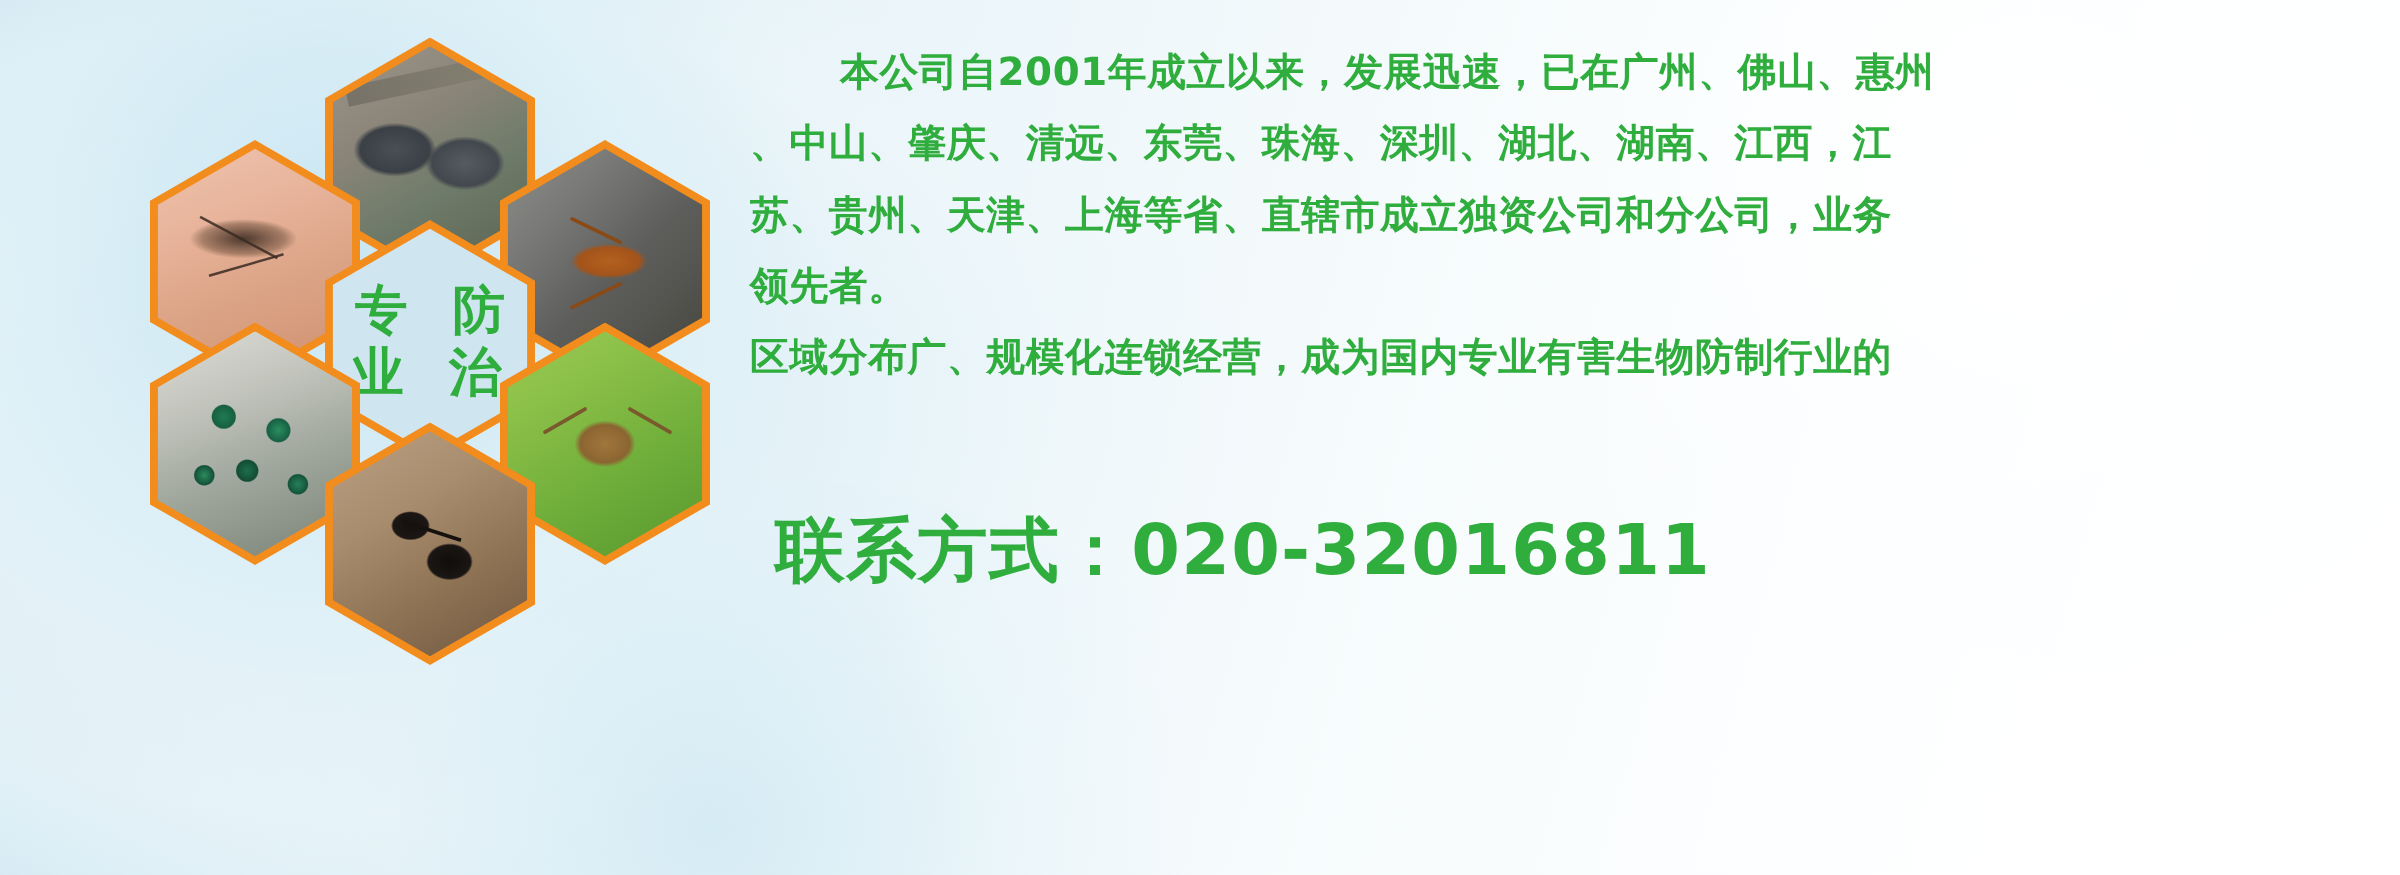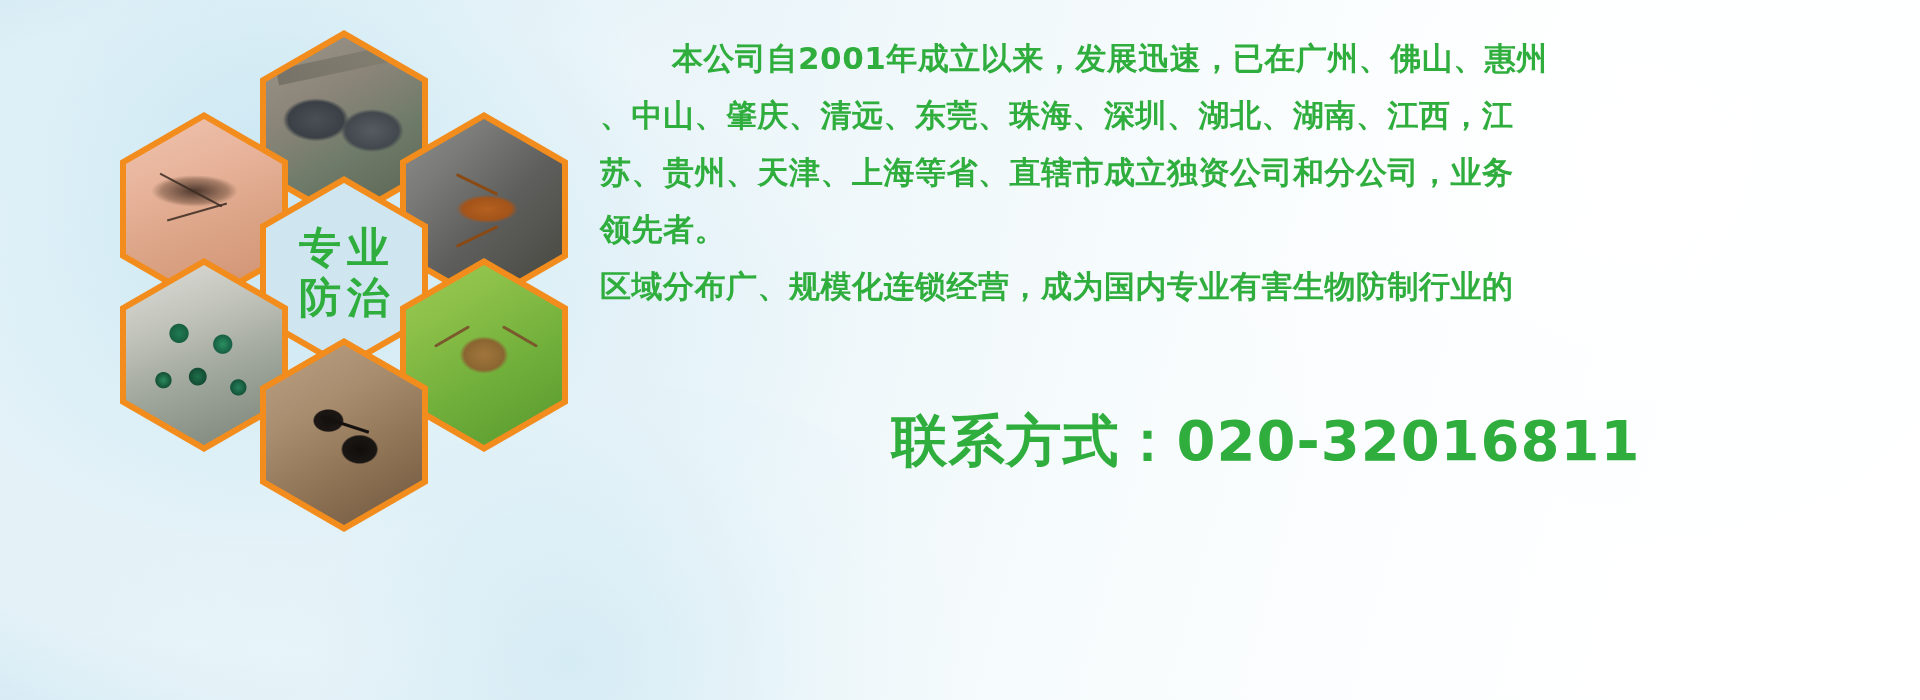--- a/index.html
+++ b/index.html
@@ -96,38 +96,38 @@
     background:
       radial-gradient(ellipse 34px 26px at 50% 50%, #a0763c 0%, #8b6531 58%, rgba(0,0,0,0) 72%),
       linear-gradient(150deg,#9ccb54 0%,#87bd46 32%,#6fae3a 62%,#58992f 100%); }
   .ph-bug::before, .ph-bug::after {
     content:""; position:absolute; width:40px; height:3px; background:#7a5a2c; border-radius:2px;
     left:26px; top:70px; transform:rotate(-30deg);
   }
   .ph-bug::after { left:94px; top:70px; transform:rotate(30deg); }
 
   .hex-center { background:#f28c1c; }
-  .hex-center .inner { background:#cfe6f1; flex-direction:column; }
+  .hex-center .inner { background:#cfe6f1; }
   .logo-line {
     color:#2fae3e; font-weight:bold; font-size:42px; line-height:1.18;
     letter-spacing:6px; text-align:center; text-indent:6px;
     font-family:"DejaVu Sans","Liberation Sans",sans-serif;
   }
 
   
   #copy { position:absolute; left:600px; top:30px; width:1300px; }
   #intro-paragraph {
     color:#2fae3e; font-size:31px; line-height:57px; font-weight:600;
     letter-spacing:0.5px; white-space:nowrap;
     font-family:"DejaVu Sans","Liberation Sans",sans-serif;
   }
   #intro-paragraph .line { display:block; }
   #intro-paragraph .line:first-child { text-indent:72px; }
 
-  #contact-block { position:absolute; left:636px; top:400px; width:1260px;text-align:center; }
+  #contact-block { position:absolute; left:620px; top:400px; width:1260px; }
   .contact-line {
     color:#2fae3e; font-weight:600; font-size:56px; line-height:82px;
     letter-spacing:1px; white-space:nowrap;
     font-family:"DejaVu Sans","Liberation Sans",sans-serif;
   }
   .contact-line.secondary { text-indent:284px; }
 </style>
 </head>
 <body>
 

